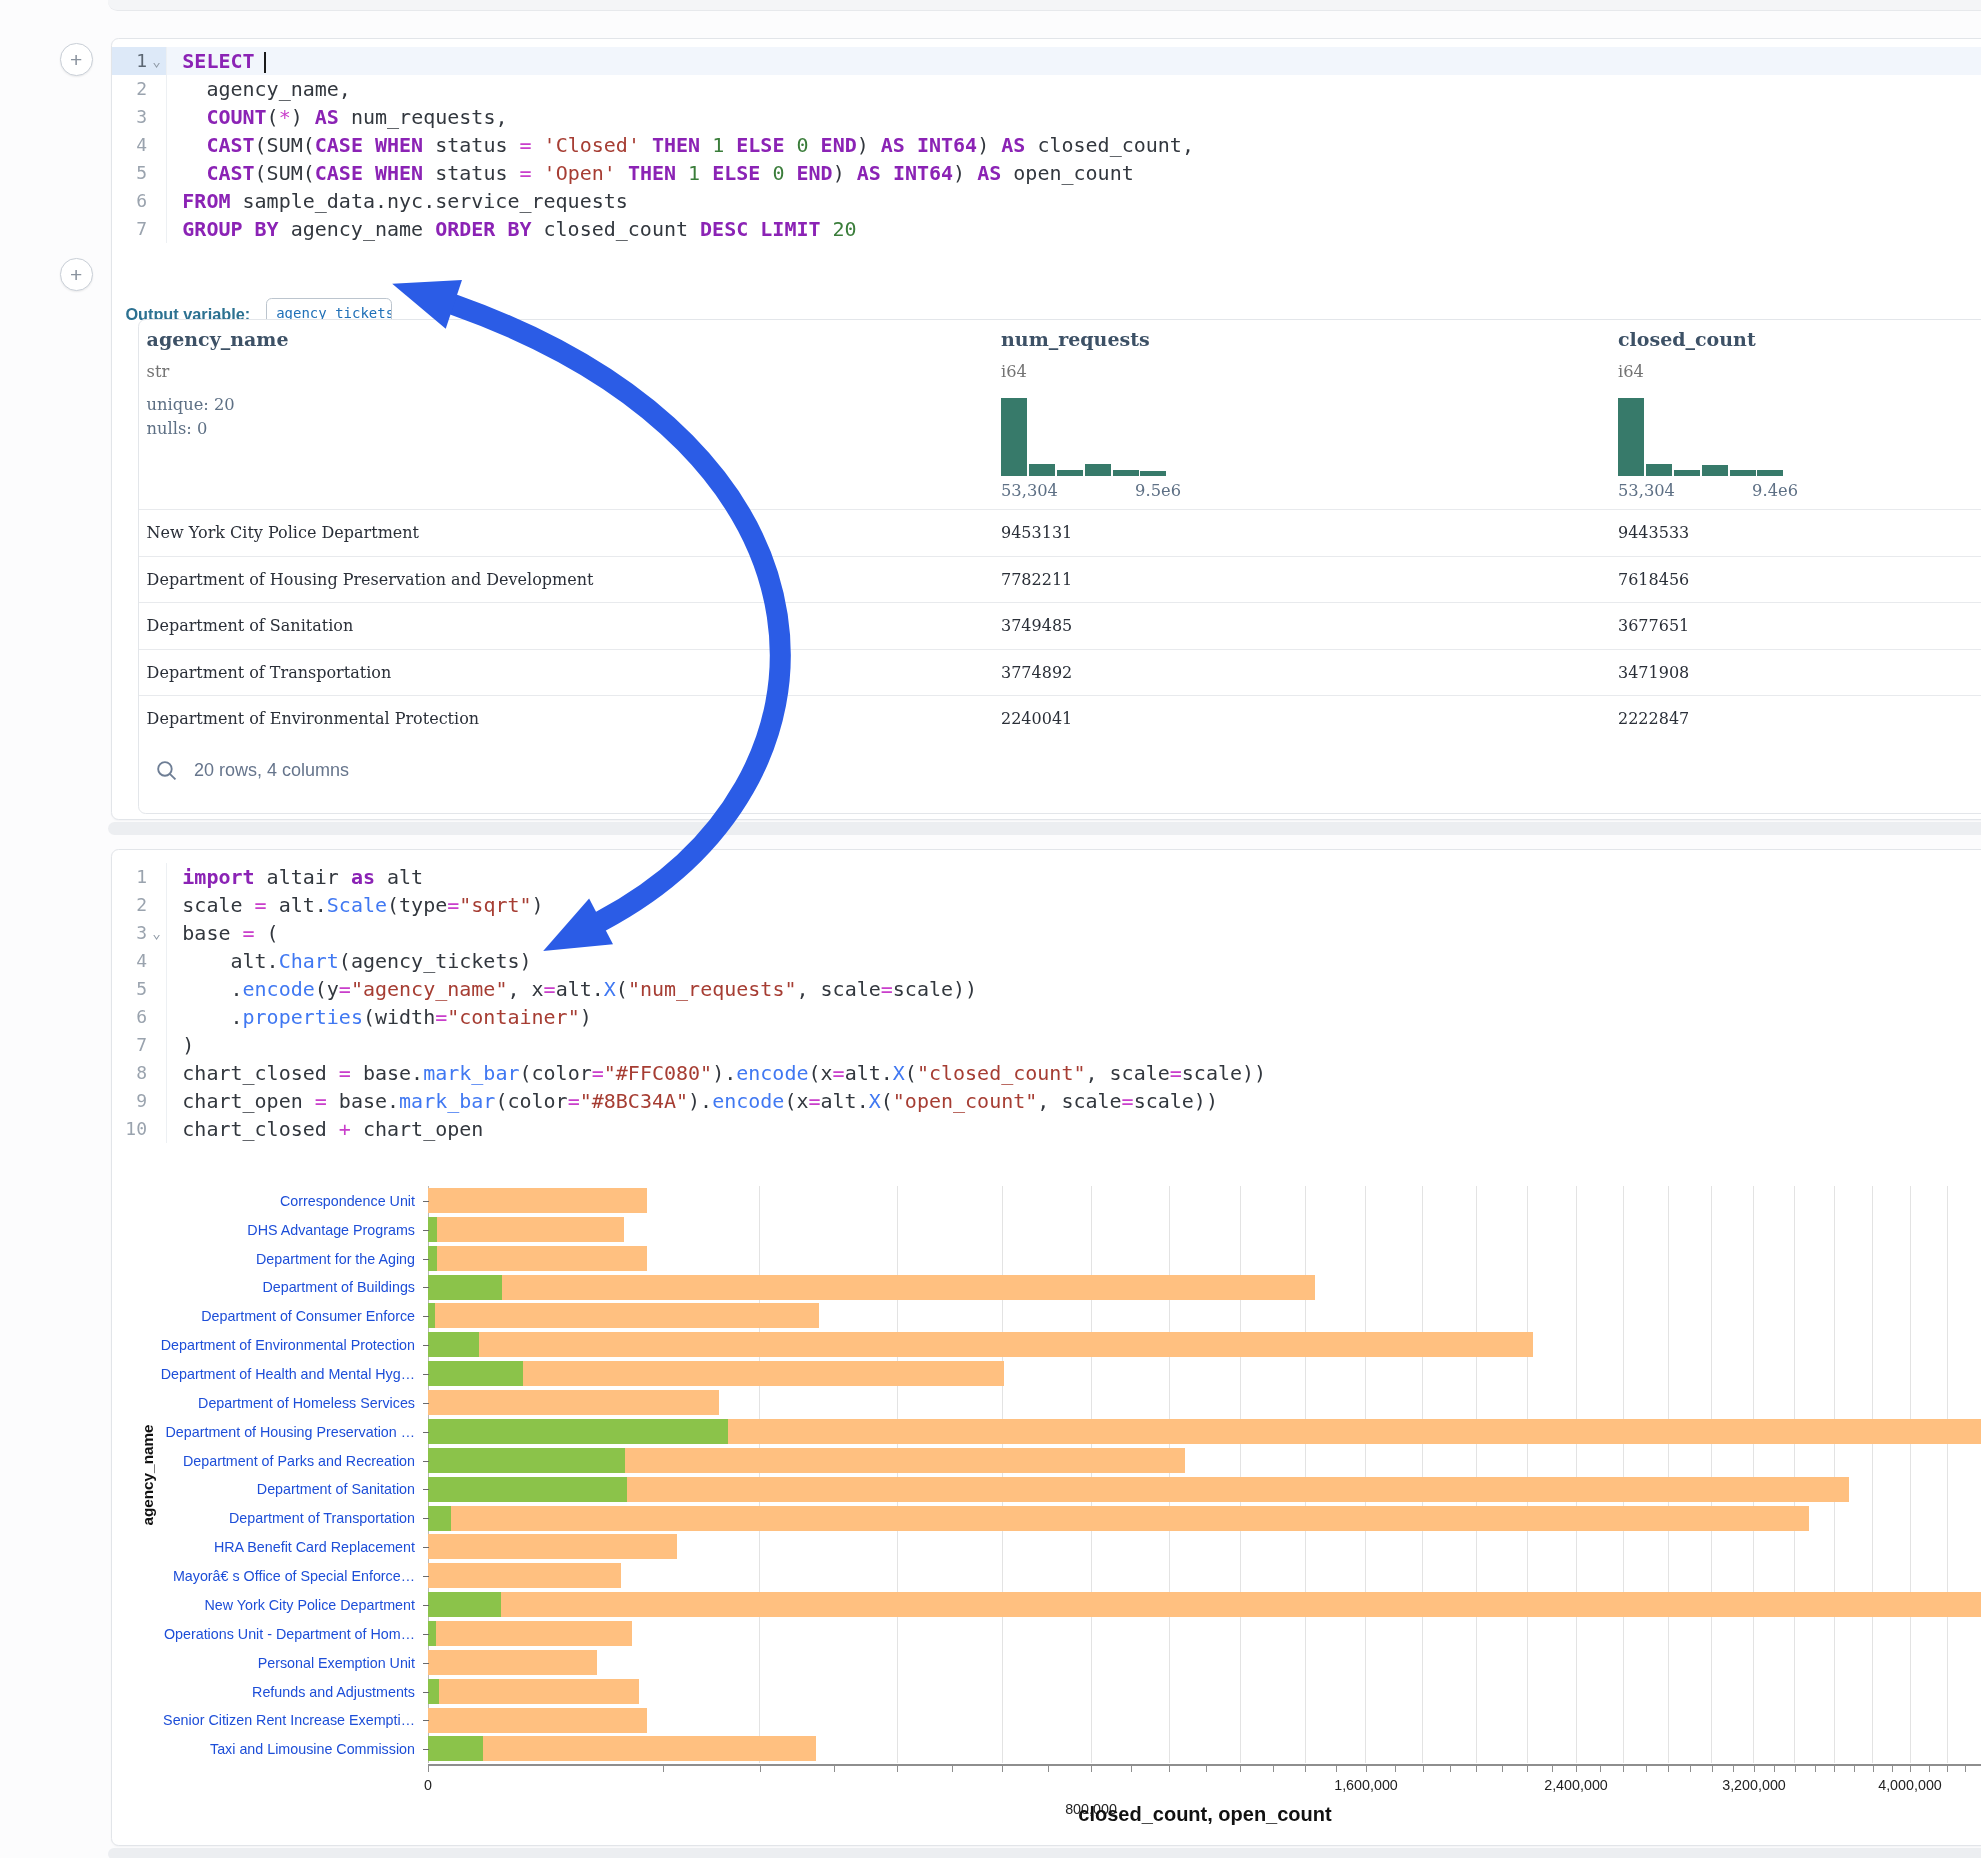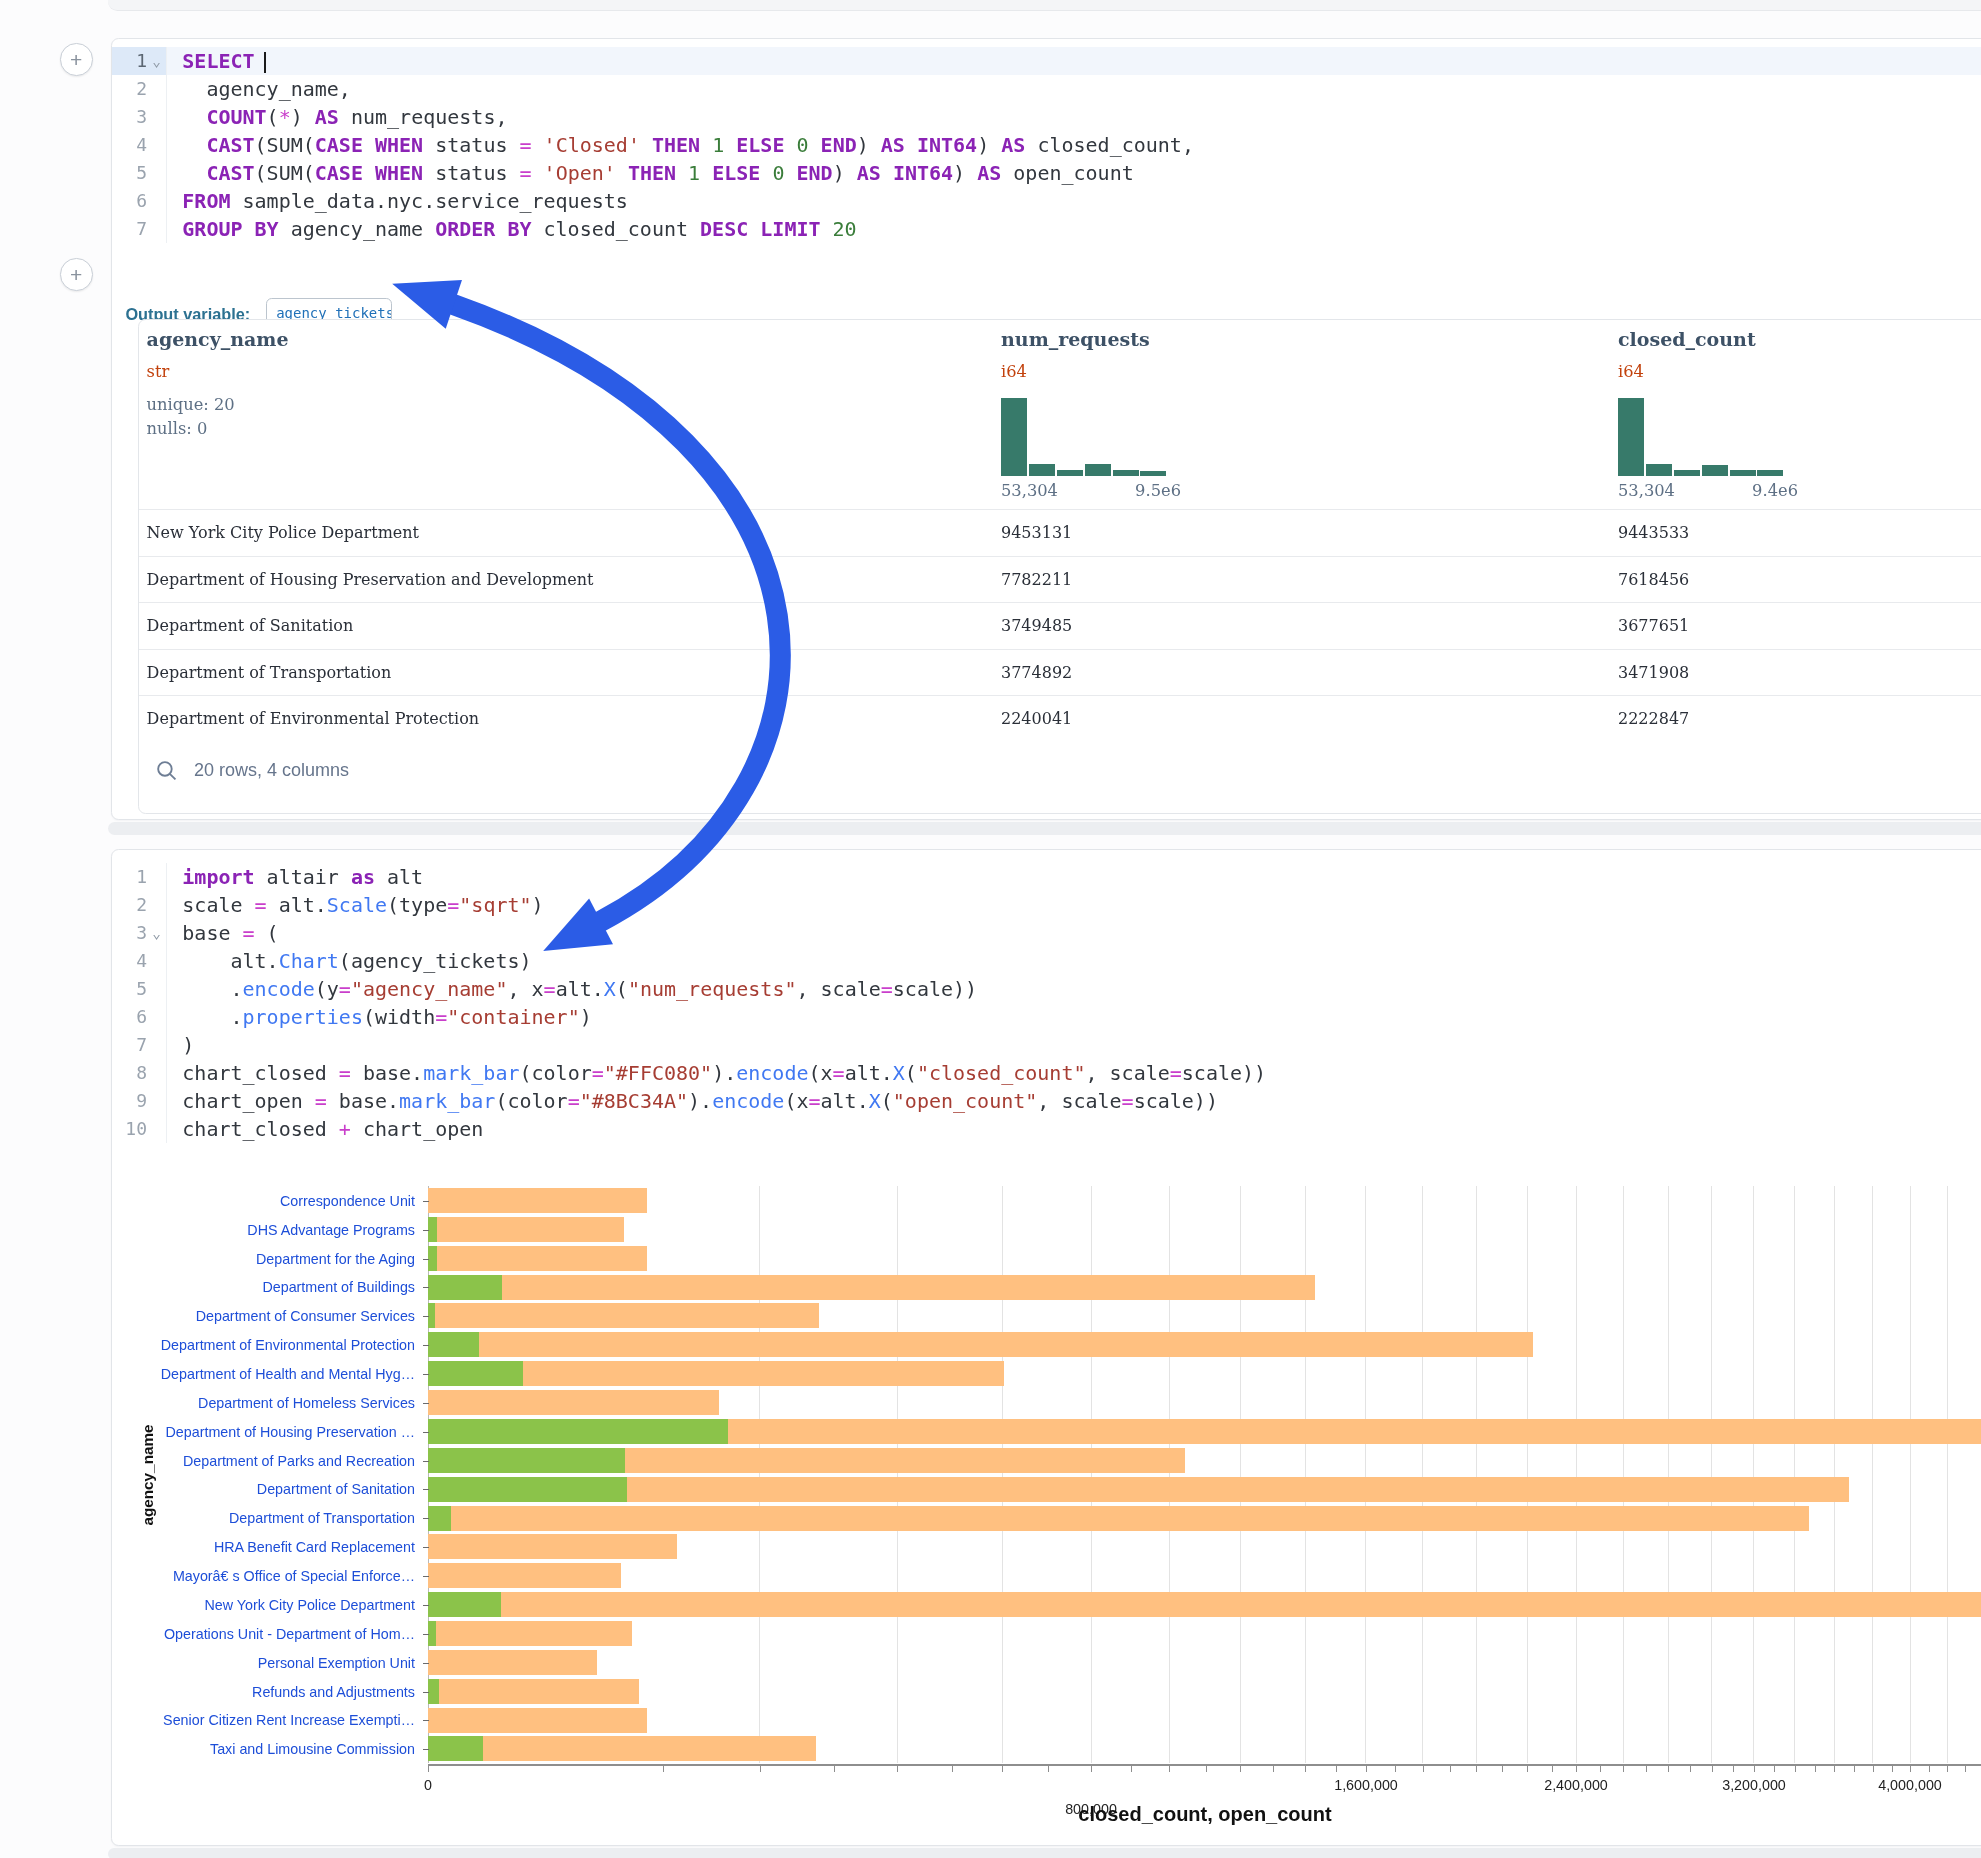--- a/index.html
+++ b/index.html
@@ -46,21 +46,21 @@
   .out-pill{margin-left:15.3px;width:115px;height:31px;border:1.4px solid #BCC5CE;border-radius:5.7px;
     background:#fff;color:#2070B8;font-family:"DejaVu Sans Mono",monospace;font-size:14px;
     line-height:29px;padding:0 0 0 9.6px;overflow:hidden;white-space:nowrap;}
   
   .table-card{position:absolute;left:26px;top:280px;width:1861px;height:493px;background:#fff;
     border:1px solid #E3E6EA;border-radius:7.6px;overflow:hidden;
     font-family:"DejaVu Serif",serif;}
   .thead{position:absolute;left:0;top:0;right:0;height:189px;}
   .col{position:absolute;top:0;}
   .col .cname{position:absolute;top:7.6px;font-size:19px;font-weight:bold;color:#3D5166;white-space:nowrap;}
-  .col .ctype{position:absolute;top:42px;font-size:16.3px;color:#c2410c;}
+  .col .ctype{position:absolute;top:42px;font-size:16.3px;color:#737373;}
   .col .stat{position:absolute;font-size:16.3px;color:#5E7085;white-space:nowrap;}
   .hist{position:absolute;top:78px;width:170px;height:78px;display:flex;align-items:flex-end;}
   .hist .hbar{flex:0 0 26px;margin-right:1.9px;background:#377A6A;}
   .hist-labels{position:absolute;top:161px;width:180px;display:flex;justify-content:space-between;
     font-size:16.3px;color:#5E7085;}
   .trow{position:absolute;left:0;right:0;height:46px;border-top:1px solid #E8EAED;}
   .trow .cell{position:absolute;top:0;height:46px;line-height:46px;font-size:16px;color:#2A2F38;white-space:nowrap;}
   .tfoot-icon{position:absolute;left:15.3px;top:438px;}
   .tfoot-text{position:absolute;left:55px;top:436px;font-size:18px;color:#66758C;
     font-family:"Liberation Sans",sans-serif;line-height:29px;}
@@ -262,21 +262,21 @@
       </div>
     <div id="chart-ylabels">
         <div class="ylab" style="top: 29px;">Correspondence Unit</div>
         <div class="ydash" style="top: 29px;"></div>
         <div class="ylab" style="top: 58px;">DHS Advantage Programs</div>
         <div class="ydash" style="top: 58px;"></div>
         <div class="ylab" style="top: 87px;">Department for the Aging</div>
         <div class="ydash" style="top: 87px;"></div>
         <div class="ylab" style="top: 115px;">Department of Buildings</div>
         <div class="ydash" style="top: 115px;"></div>
-        <div class="ylab" style="top: 144px;">Department of Consumer Services</div>
+        <div class="ylab" style="top: 144px;">Department of Consumer Enforce</div>
         <div class="ydash" style="top: 144px;"></div>
         <div class="ylab" style="top: 173px;">Department of Environmental Protection</div>
         <div class="ydash" style="top: 173px;"></div>
         <div class="ylab" style="top: 202px;">Department of Health and Mental Hyg…</div>
         <div class="ydash" style="top: 202px;"></div>
         <div class="ylab" style="top: 231px;">Department of Homeless Services</div>
         <div class="ydash" style="top: 231px;"></div>
         <div class="ylab" style="top: 260px;">Department of Housing Preservation …</div>
         <div class="ydash" style="top: 260px;"></div>
         <div class="ylab" style="top: 289px;">Department of Parks and Recreation</div>

